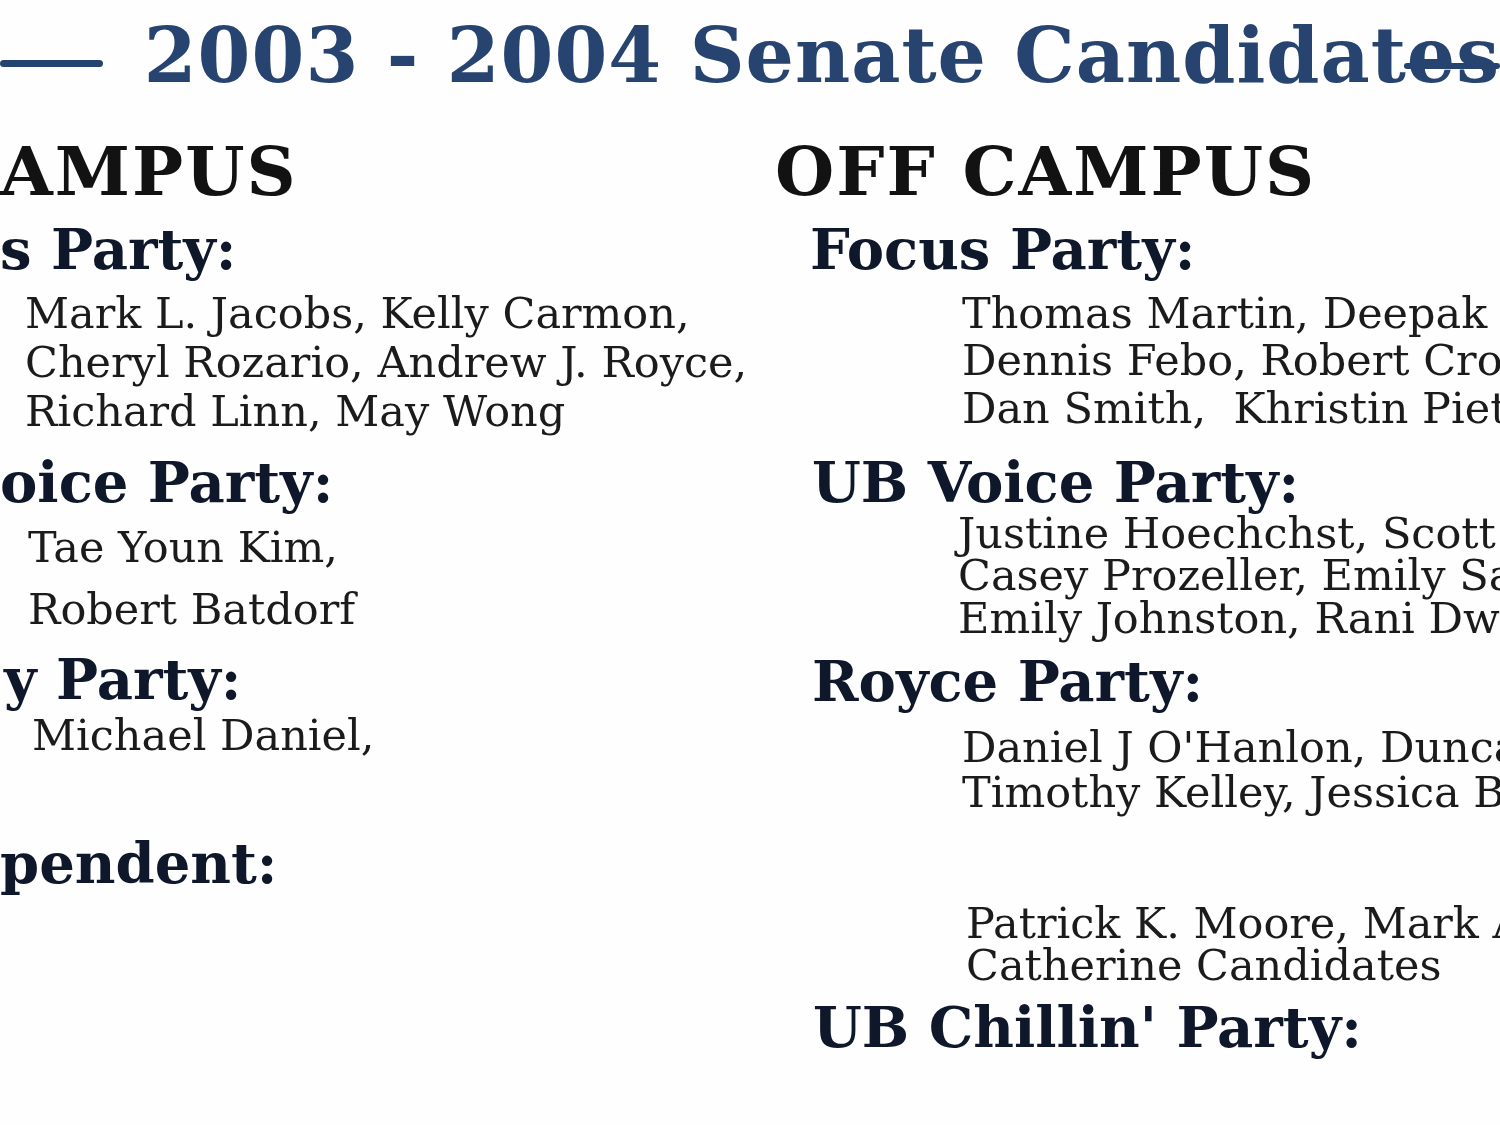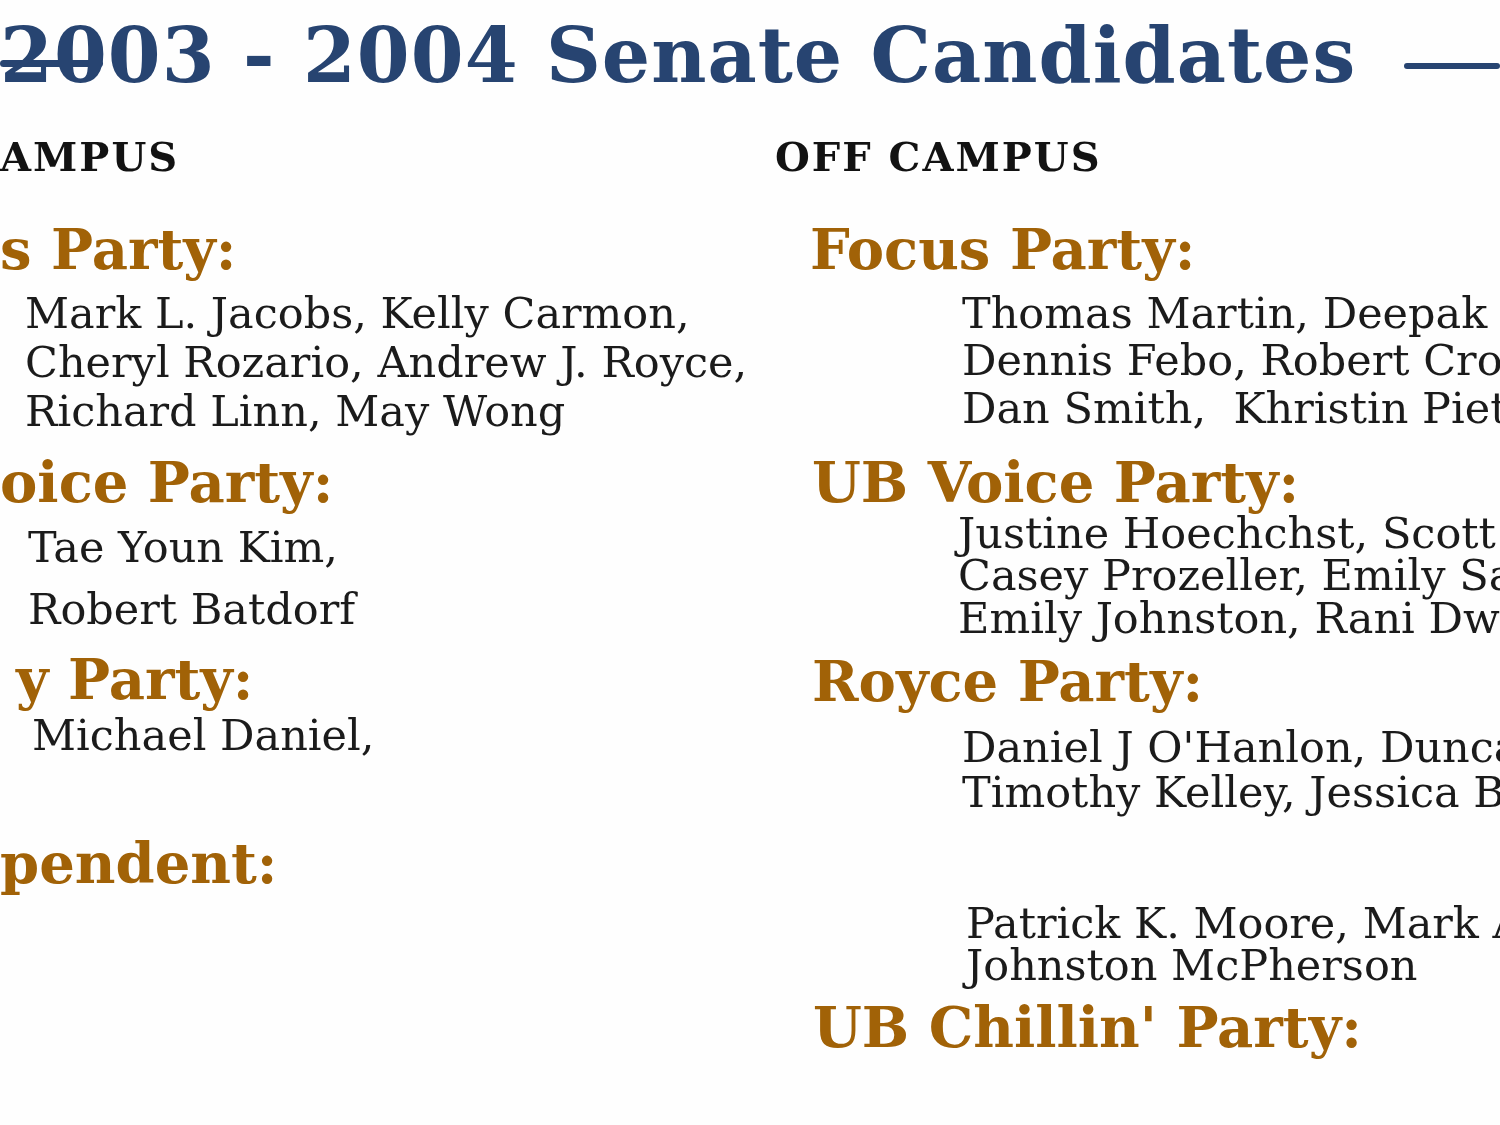--- a/index.html
+++ b/index.html
@@ -6,30 +6,30 @@
   .stage{
     position:relative;width:1500px;height:1125px;
     background:#fefefe;overflow:hidden;
     font-family:"DejaVu Serif", serif;
   }
   .rule{position:absolute;background:#274471;border-radius:4px;}
   .rule-left{left:0;top:60px;width:103px;height:7px;}
   .rule-right{left:1404px;top:63px;width:96px;height:6px;}
   .title{
     position:absolute;left:0;right:0;top:12px;margin:0;
-    text-align:left;font-size:76px;font-weight:bold;
+    text-align:right;font-size:76px;font-weight:bold;
     color:#274471;letter-spacing:1px;white-space:pre;line-height:1.15;
   }
   .colhead{
-    position:absolute;font-size:40px;font-weight:bold;
+    position:absolute;font-size:68px;font-weight:bold;
     color:#121212;letter-spacing:2px;white-space:pre;line-height:1.05;
   }
   .party{
     position:absolute;font-size:56px;font-weight:bold;
-    color:#a16207;white-space:pre;line-height:1.05;
+    color:#0f172a;white-space:pre;line-height:1.05;
   }
   .name{
     position:absolute;font-size:43px;color:#1b1b1b;
     white-space:pre;line-height:1.1;
   }
 </style>
 </head>
 <body>
 
 <div class="stage">
@@ -42,21 +42,21 @@
 
   <div class="party" style="left:0;top:220px">s Party:</div>
   <div class="name" style="left:25px;top:290px">Mark L. Jacobs, Kelly Carmon,</div>
   <div class="name" style="left:25px;top:339px">Cheryl Rozario, Andrew J. Royce,</div>
   <div class="name" style="left:25px;top:388px">Richard Linn, May Wong</div>
 
   <div class="party" style="left:0;top:453px">oice Party:</div>
   <div class="name" style="left:28px;top:586px">Robert Batdorf</div>
   <div class="name" style="left:28px;top:524px">Tae Youn Kim,</div>
 
-  <div class="party" style="left:16px;top:650px">y Party:</div>
+  <div class="party" style="left:4px;top:650px">y Party:</div>
   <div class="name" style="left:32px;top:712px">Michael Daniel,</div>
 
   <div class="party" style="left:0;top:834px">pendent:</div>
 
   <div class="colhead" style="left:775px;top:136px">OFF CAMPUS</div>
 
   <div class="party" style="left:810px;top:220px">Focus Party:</div>
   <div class="name" style="left:962px;top:290px">Thomas Martin, Deepak C</div>
   <div class="name" style="left:962px;top:337px">Dennis Febo, Robert Crowe</div>
   <div class="name" style="left:962px;top:385px">Dan Smith,  Khristin Pietras</div>
@@ -64,17 +64,17 @@
   <div class="party" style="left:812px;top:453px">UB Voice Party:</div>
   <div class="name" style="left:958px;top:510px">Justine Hoechchst, Scott S</div>
   <div class="name" style="left:958px;top:552px">Casey Prozeller, Emily Sa</div>
   <div class="name" style="left:958px;top:595px">Emily Johnston, Rani Dw</div>
 
   <div class="party" style="left:812px;top:652px">Royce Party:</div>
   <div class="name" style="left:962px;top:724px">Daniel J O'Hanlon, Duncan</div>
   <div class="name" style="left:962px;top:769px">Timothy Kelley, Jessica Bro</div>
 
   <div class="name" style="left:966px;top:900px">Patrick K. Moore, Mark A. Z</div>
-  <div class="name" style="left:966px;top:942px">Johnston McPherson</div>
+  <div class="name" style="left:966px;top:942px">Catherine Candidates</div>
 
   <div class="party" style="left:813px;top:998px">UB Chillin' Party:</div>
 
 </div>
 
 </body></html>

